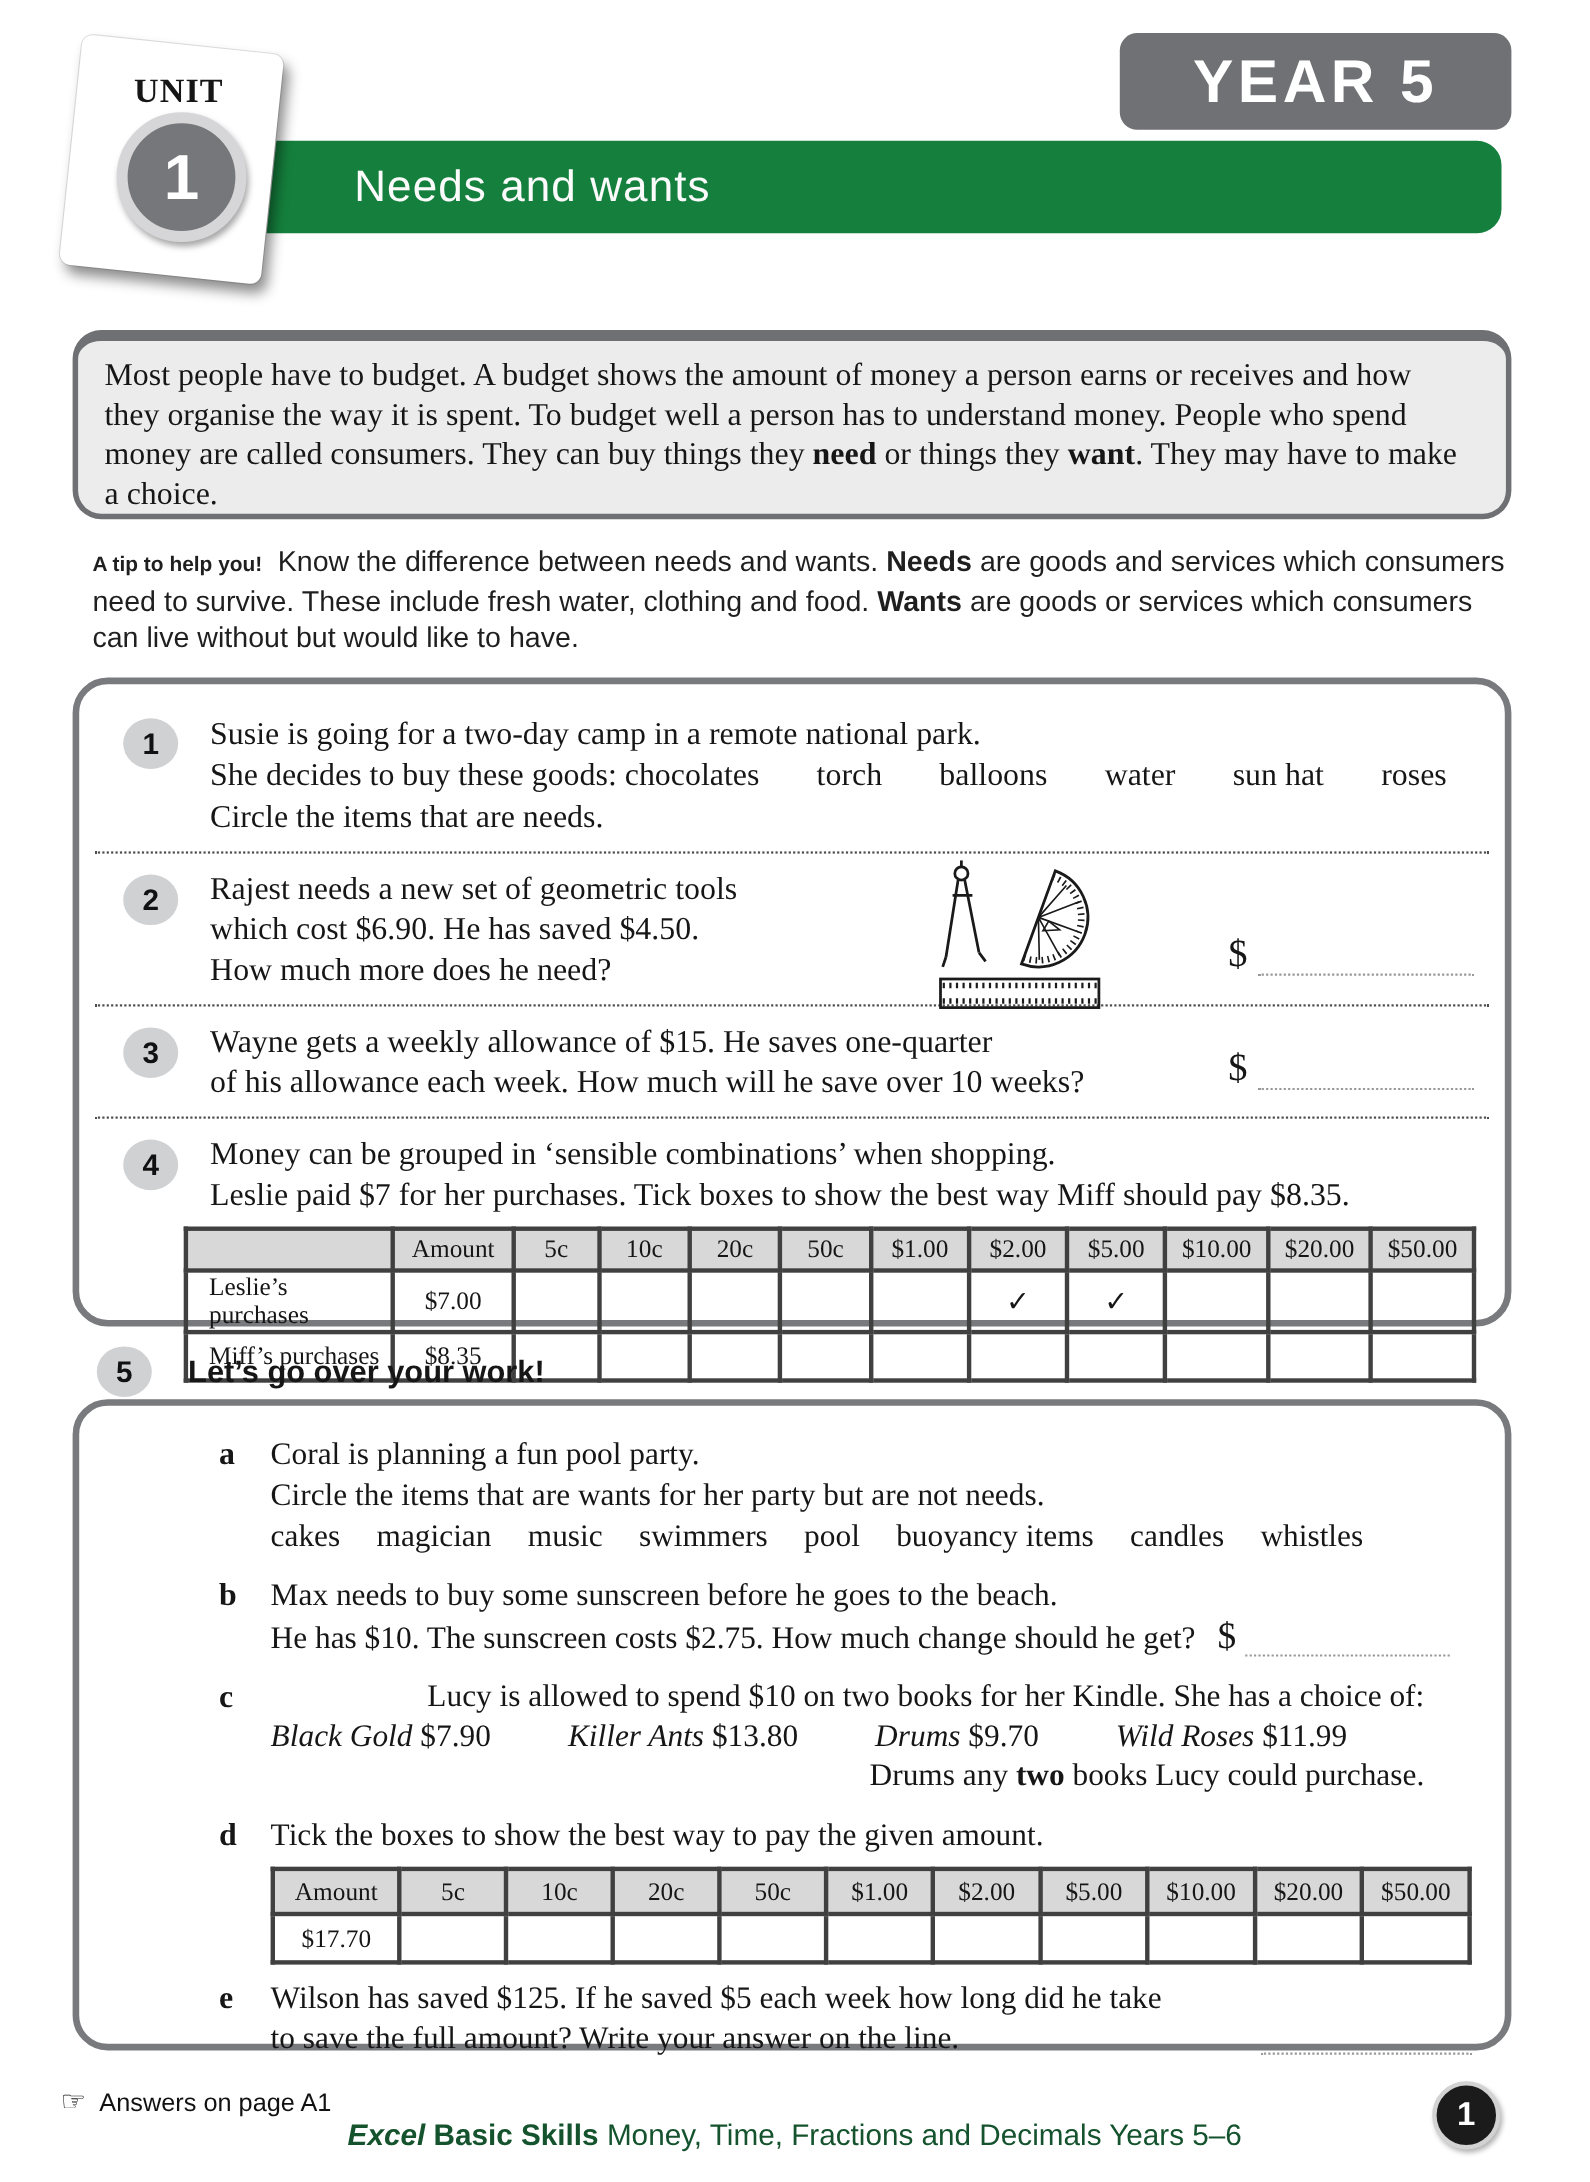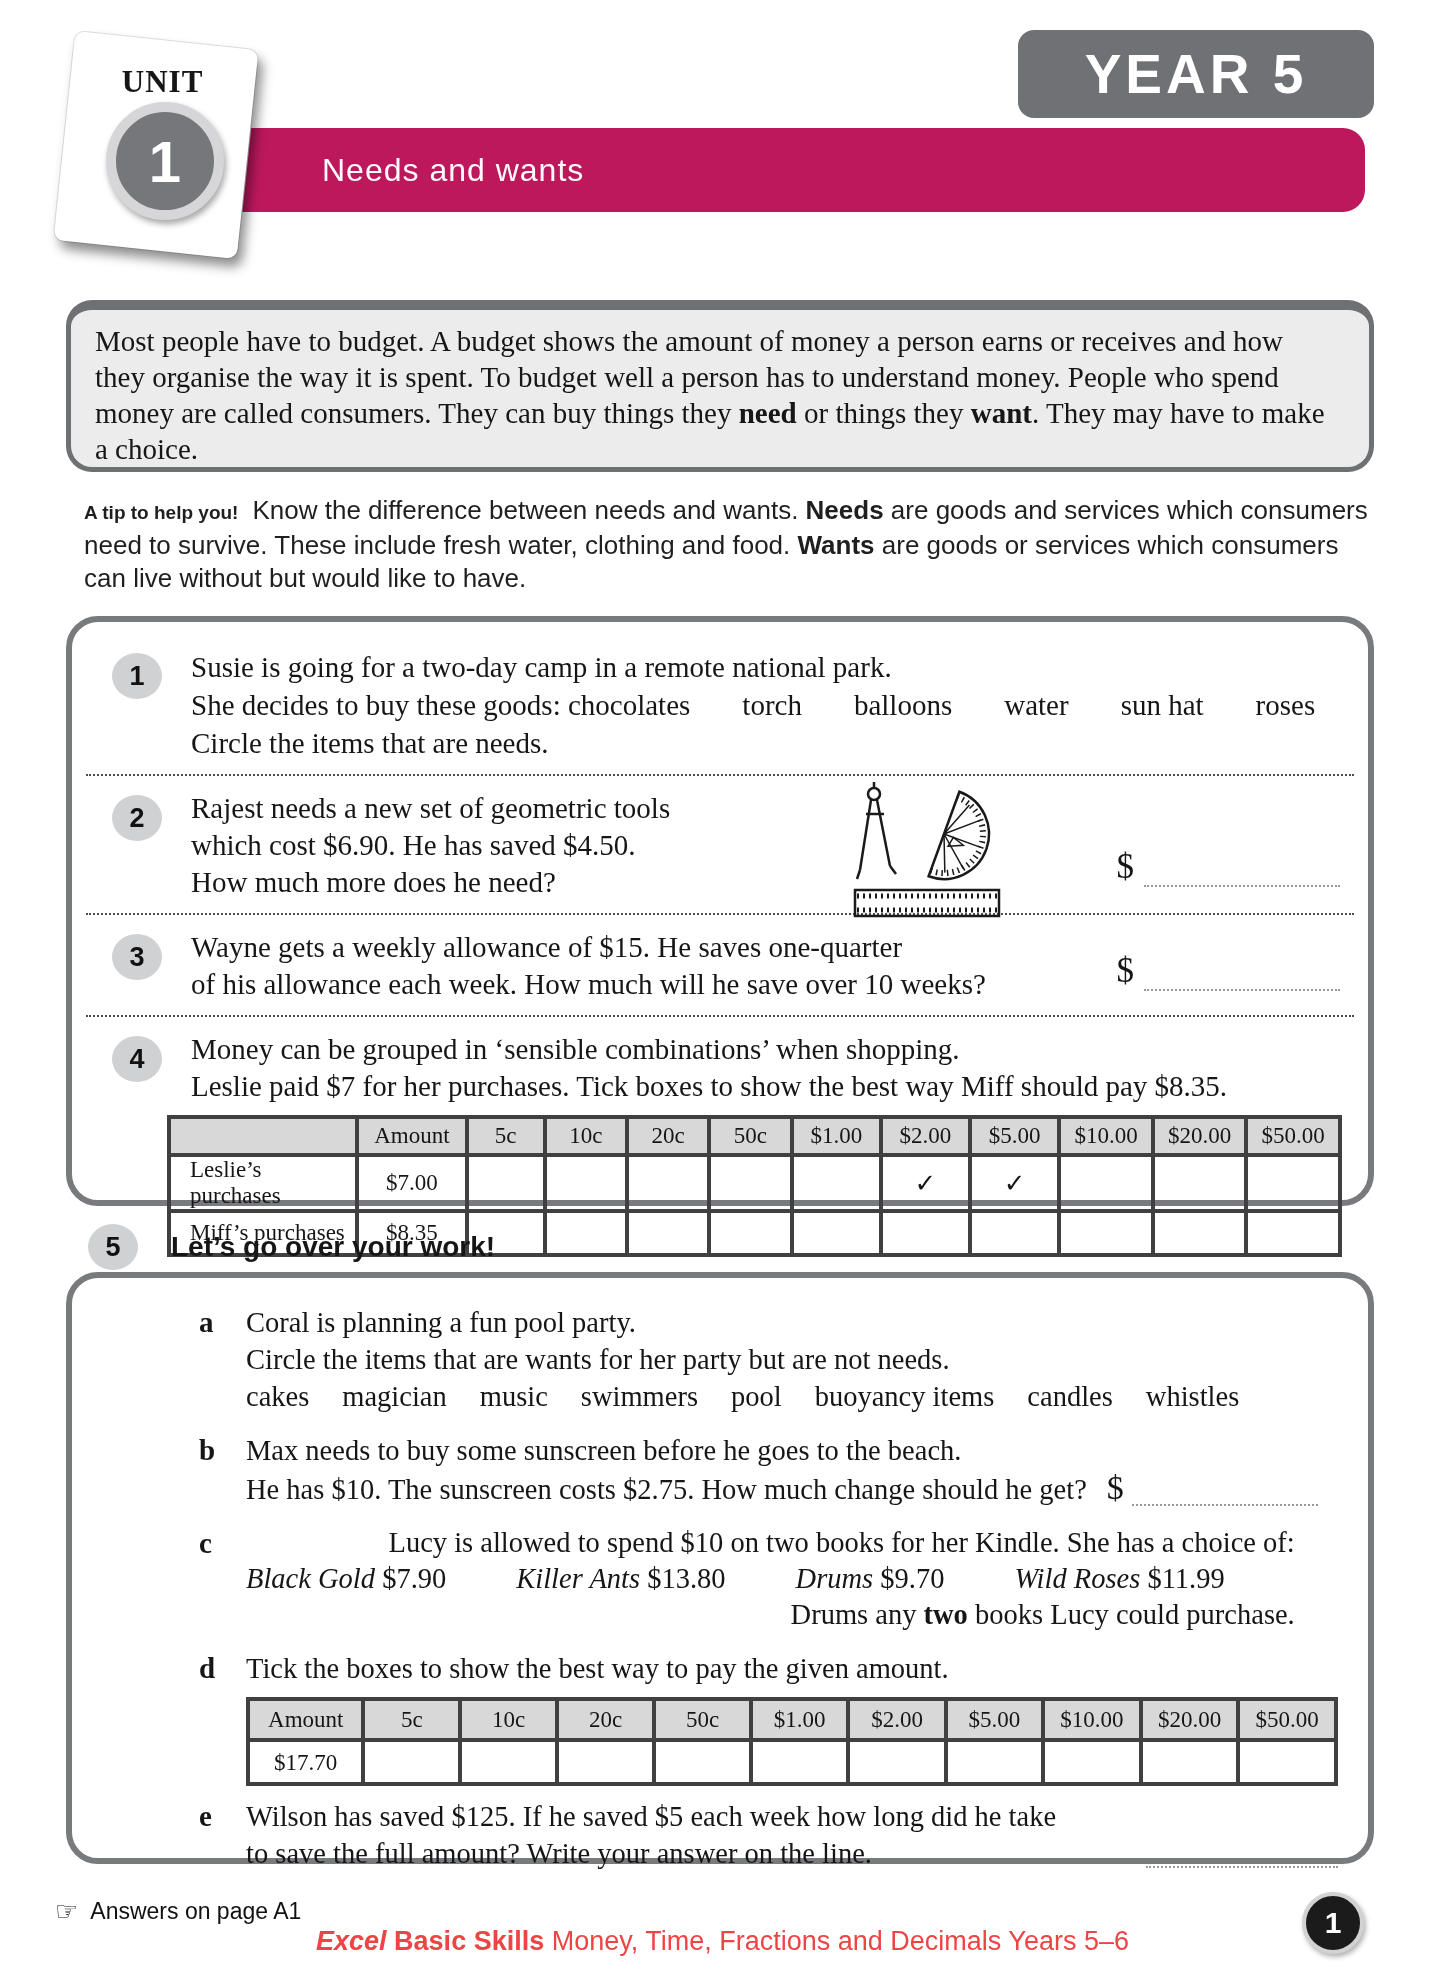--- a/index.html
+++ b/index.html
@@ -9,24 +9,24 @@
   
   .unit-card{position:absolute;left:64px;top:40px;width:184px;height:210px;background:#fff;
              border-radius:10px;transform:rotate(6deg);z-index:2;
              box-shadow:6px 8px 12px rgba(0,0,0,.45),0 0 0 1px #e3e3e3;}
   .unit-label{position:absolute;top:24px;left:0;right:0;text-align:center;transform:rotate(-6deg);
               font-weight:bold;font-size:31px;letter-spacing:1px;font-family:"Liberation Serif",serif;}
   .unit-circle{position:absolute;left:106px;top:102px;width:98px;height:98px;background:#76777a;
                border:10px solid #d6d6d8;border-radius:50%;z-index:3;display:flex;align-items:center;
                justify-content:center;color:#fff;font-family:"Liberation Sans",sans-serif;
                font-weight:bold;font-size:58px;box-shadow:2px 4px 6px rgba(0,0,0,.35);}
-  .title-banner{position:absolute;left:210px;top:128px;height:84px;width:1155px;background:#be185d;
+  .title-banner{position:absolute;left:210px;top:128px;height:84px;width:1155px;background:#15803d;
                 border-radius:6px 22px 22px 6px;z-index:1;display:flex;align-items:center;
                 padding-left:112px;box-sizing:border-box;color:#fbfbfb;
-                font-family:"Liberation Sans",sans-serif;font-size:32px;letter-spacing:1px;}
+                font-family:"Liberation Sans",sans-serif;font-size:40px;letter-spacing:1px;}
   .year-badge{position:absolute;left:1018px;top:30px;width:356px;height:88px;background:#707174;
               border-radius:16px;color:#fff;display:flex;align-items:center;justify-content:center;
               font-family:"Liberation Sans",sans-serif;font-weight:bold;font-size:55px;
               letter-spacing:4px;z-index:2;}
 
   
   .intro-box{position:absolute;left:66px;top:300px;width:1308px;box-sizing:border-box;height:172px;
              background:#ececed;border:5px solid #6f7073;border-top-width:10px;border-radius:26px;
              padding:13px 30px 0 24px;font-size:29px;line-height:36px;}
   .tip{position:absolute;left:84px;top:494px;width:1285px;font-family:"Liberation Sans",sans-serif;
@@ -77,21 +77,21 @@
   .inline-answer{display:inline-flex;align-items:flex-end;gap:8px;margin-left:20px;font-size:34px;}
   .inline-answer .answer-line{width:186px;height:26px;}
   .books .book{margin-right:70px;white-space:nowrap;}
   .sub-e-line{position:absolute;right:0;bottom:4px;width:192px;border-bottom:2px dotted #999;height:20px;}
 
   
   .footer-note{position:absolute;left:55px;top:1896px;display:flex;align-items:center;gap:12px;
                font-family:"Liberation Sans",sans-serif;font-size:23px;color:#111;}
   .hand{font-family:"DejaVu Sans",sans-serif;font-size:26px;}
   .footer-title{position:absolute;left:0;top:1926px;width:100%;text-align:center;
-                font-family:"Liberation Sans",sans-serif;font-size:27px;color:#ef4444;}
+                font-family:"Liberation Sans",sans-serif;font-size:27px;color:#14532d;}
   .footer-title .xl{font-style:italic;font-weight:bold;}
   .footer-title .bs{font-weight:bold;}
   .page-circle{position:absolute;left:1302px;top:1892px;width:54px;height:54px;background:#1b1b1b;
                border:4px solid #d2d2d2;border-radius:50%;color:#fff;display:flex;align-items:center;
                justify-content:center;font-family:"Liberation Sans",sans-serif;font-weight:bold;
                font-size:30px;box-shadow:2px 3px 5px rgba(0,0,0,.3);}
 </style>
 </head>
 <body>
 

